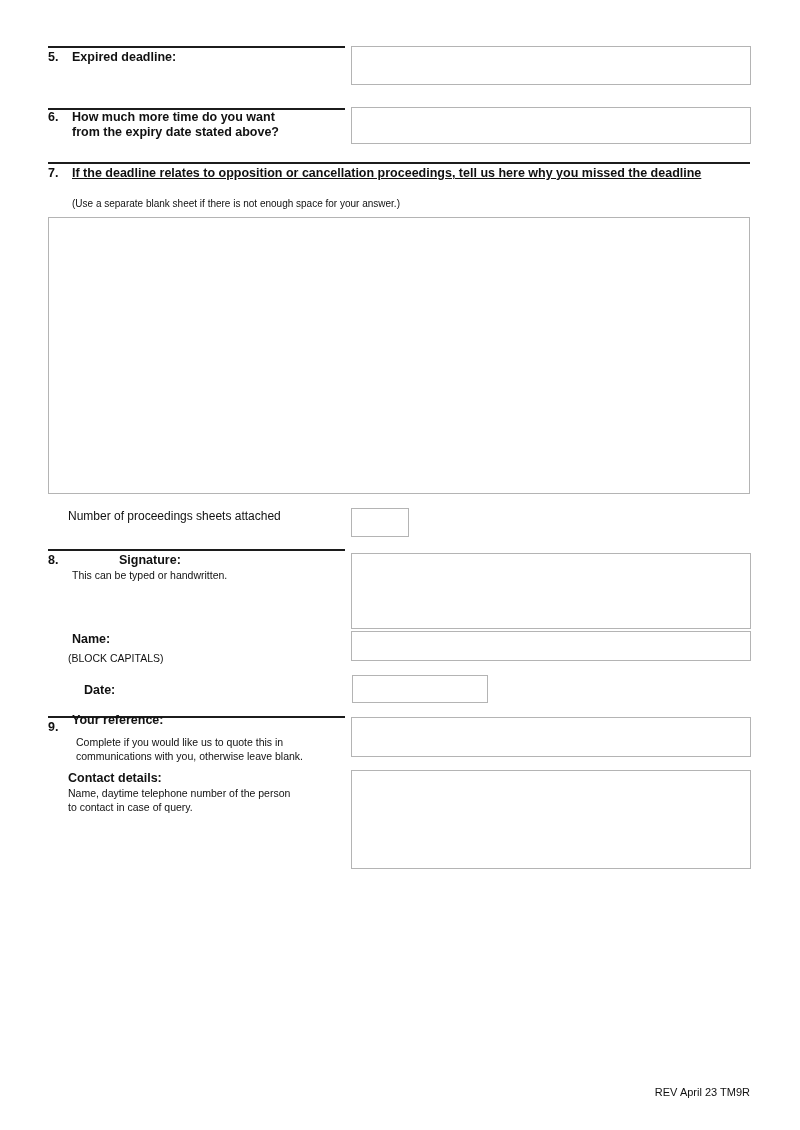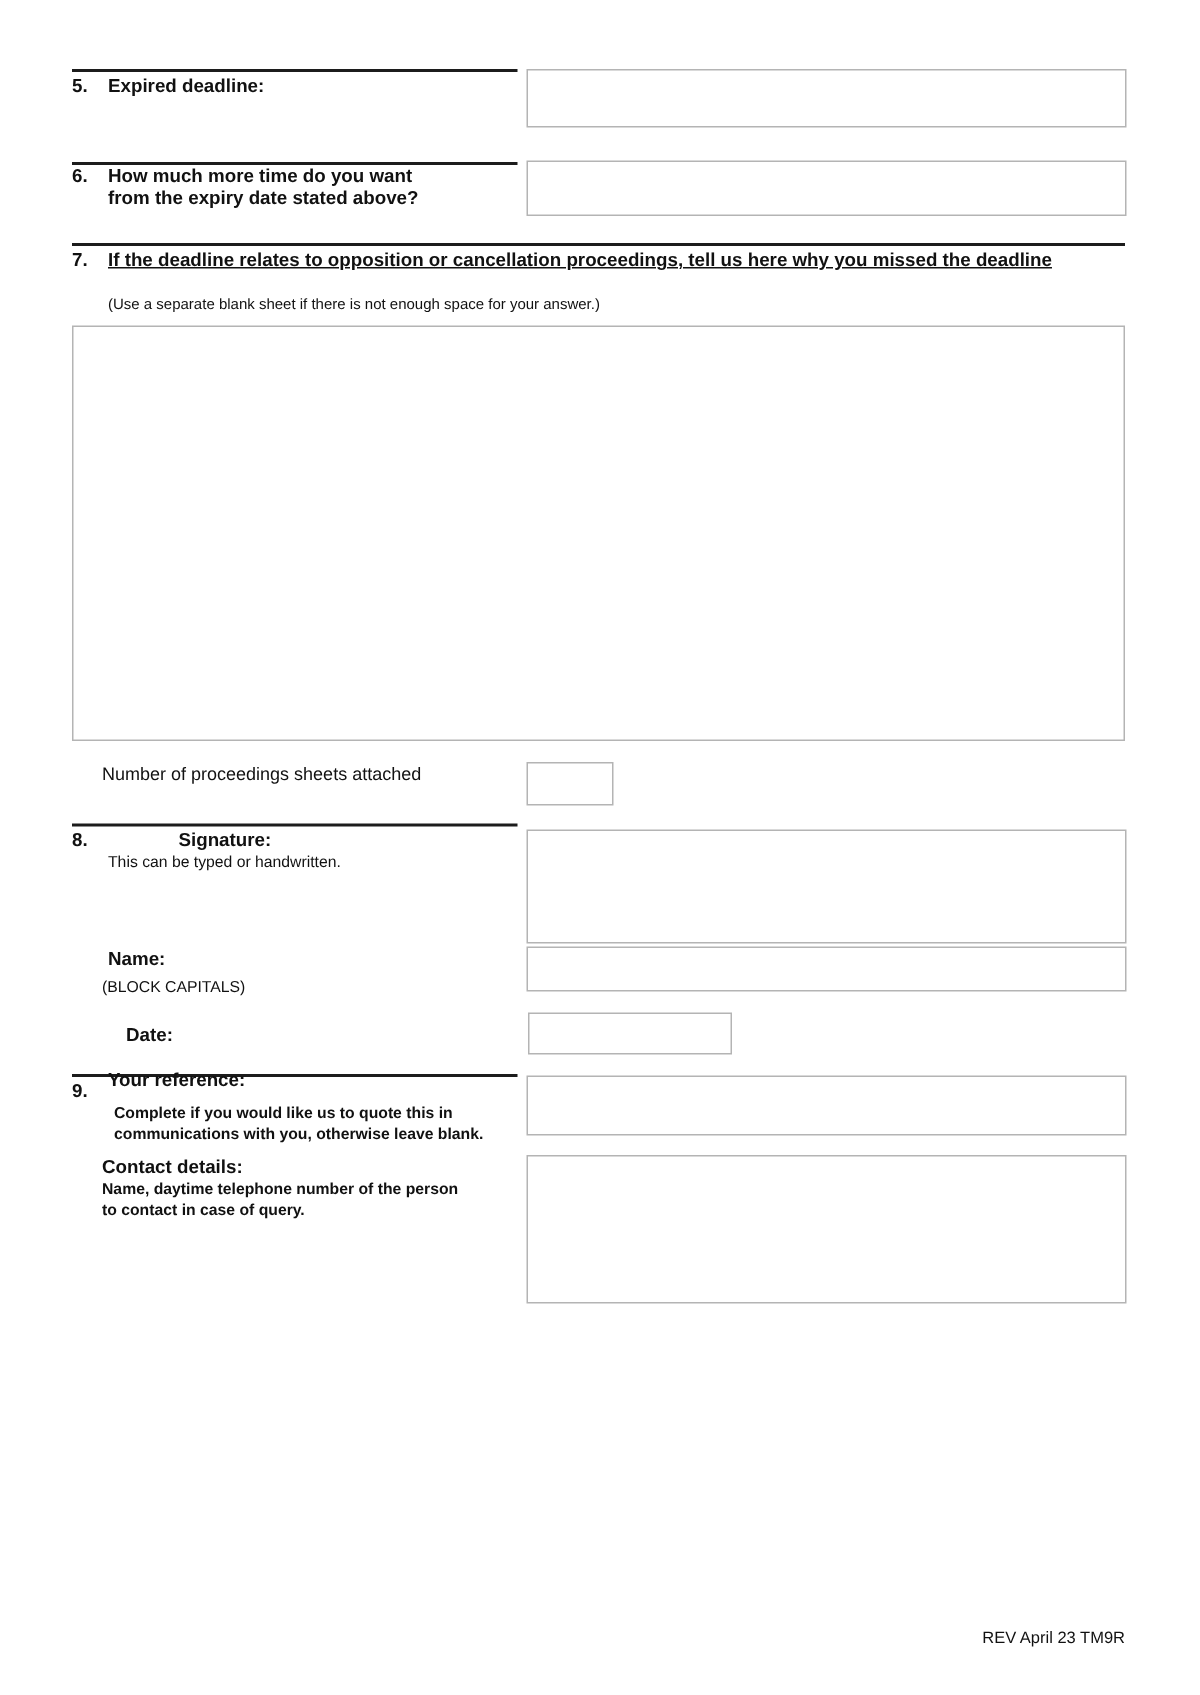--- a/index.html
+++ b/index.html
@@ -29,21 +29,21 @@
     font-weight:bold;
     font-size:12.5px;
     line-height:15px;
   }
   .qtitle span{display:block;}
   .note{
     position:absolute;
     font-size:10.5px;
     line-height:13.5px;
   }
-  .note span{display:block;font-weight:bold;}
+  .note span{display:block;}
   .small-note{font-size:10px;}
   .plain{
     position:absolute;
     font-size:12.5px;
     line-height:15px;
   }
   .field{
     position:absolute;
     box-sizing:border-box;
     border:1.5px solid #b4b4b4;

